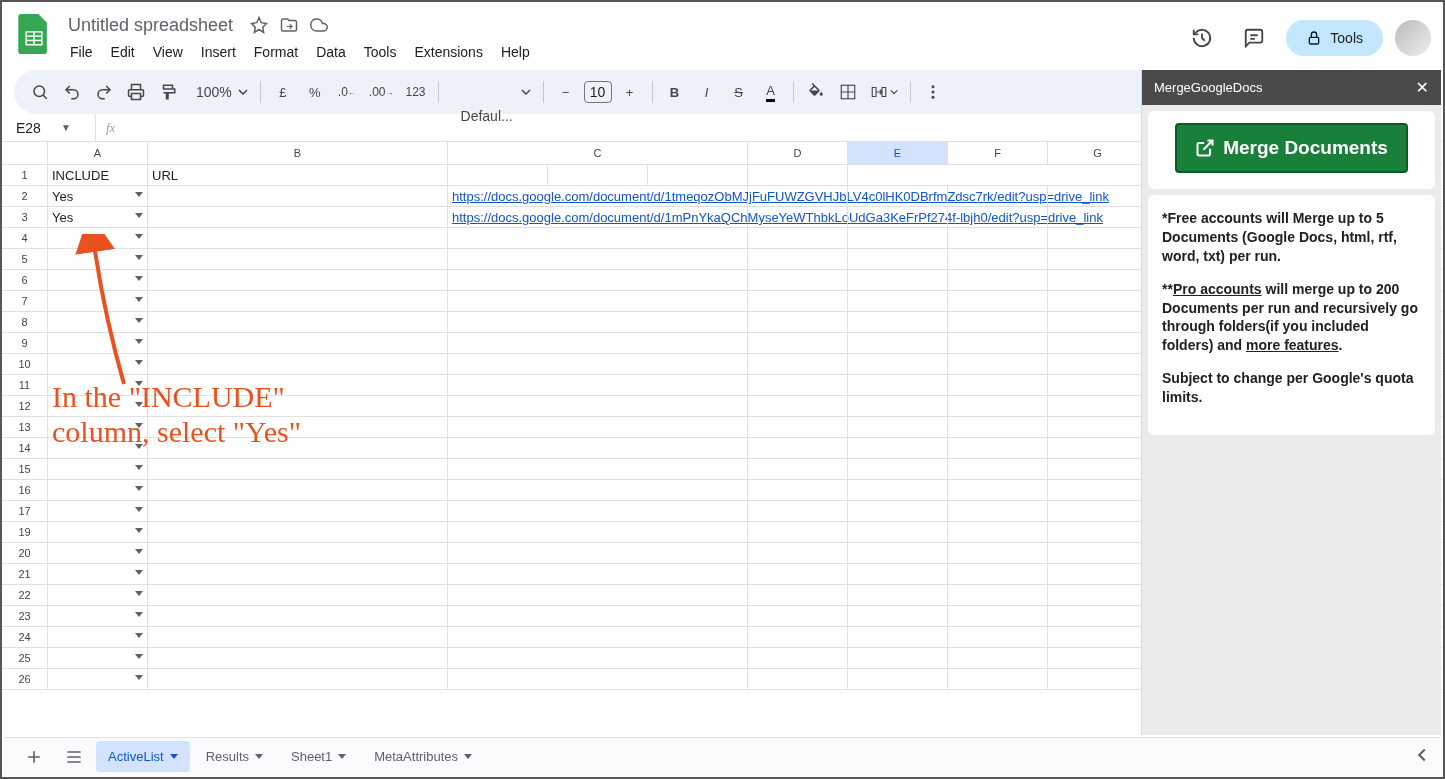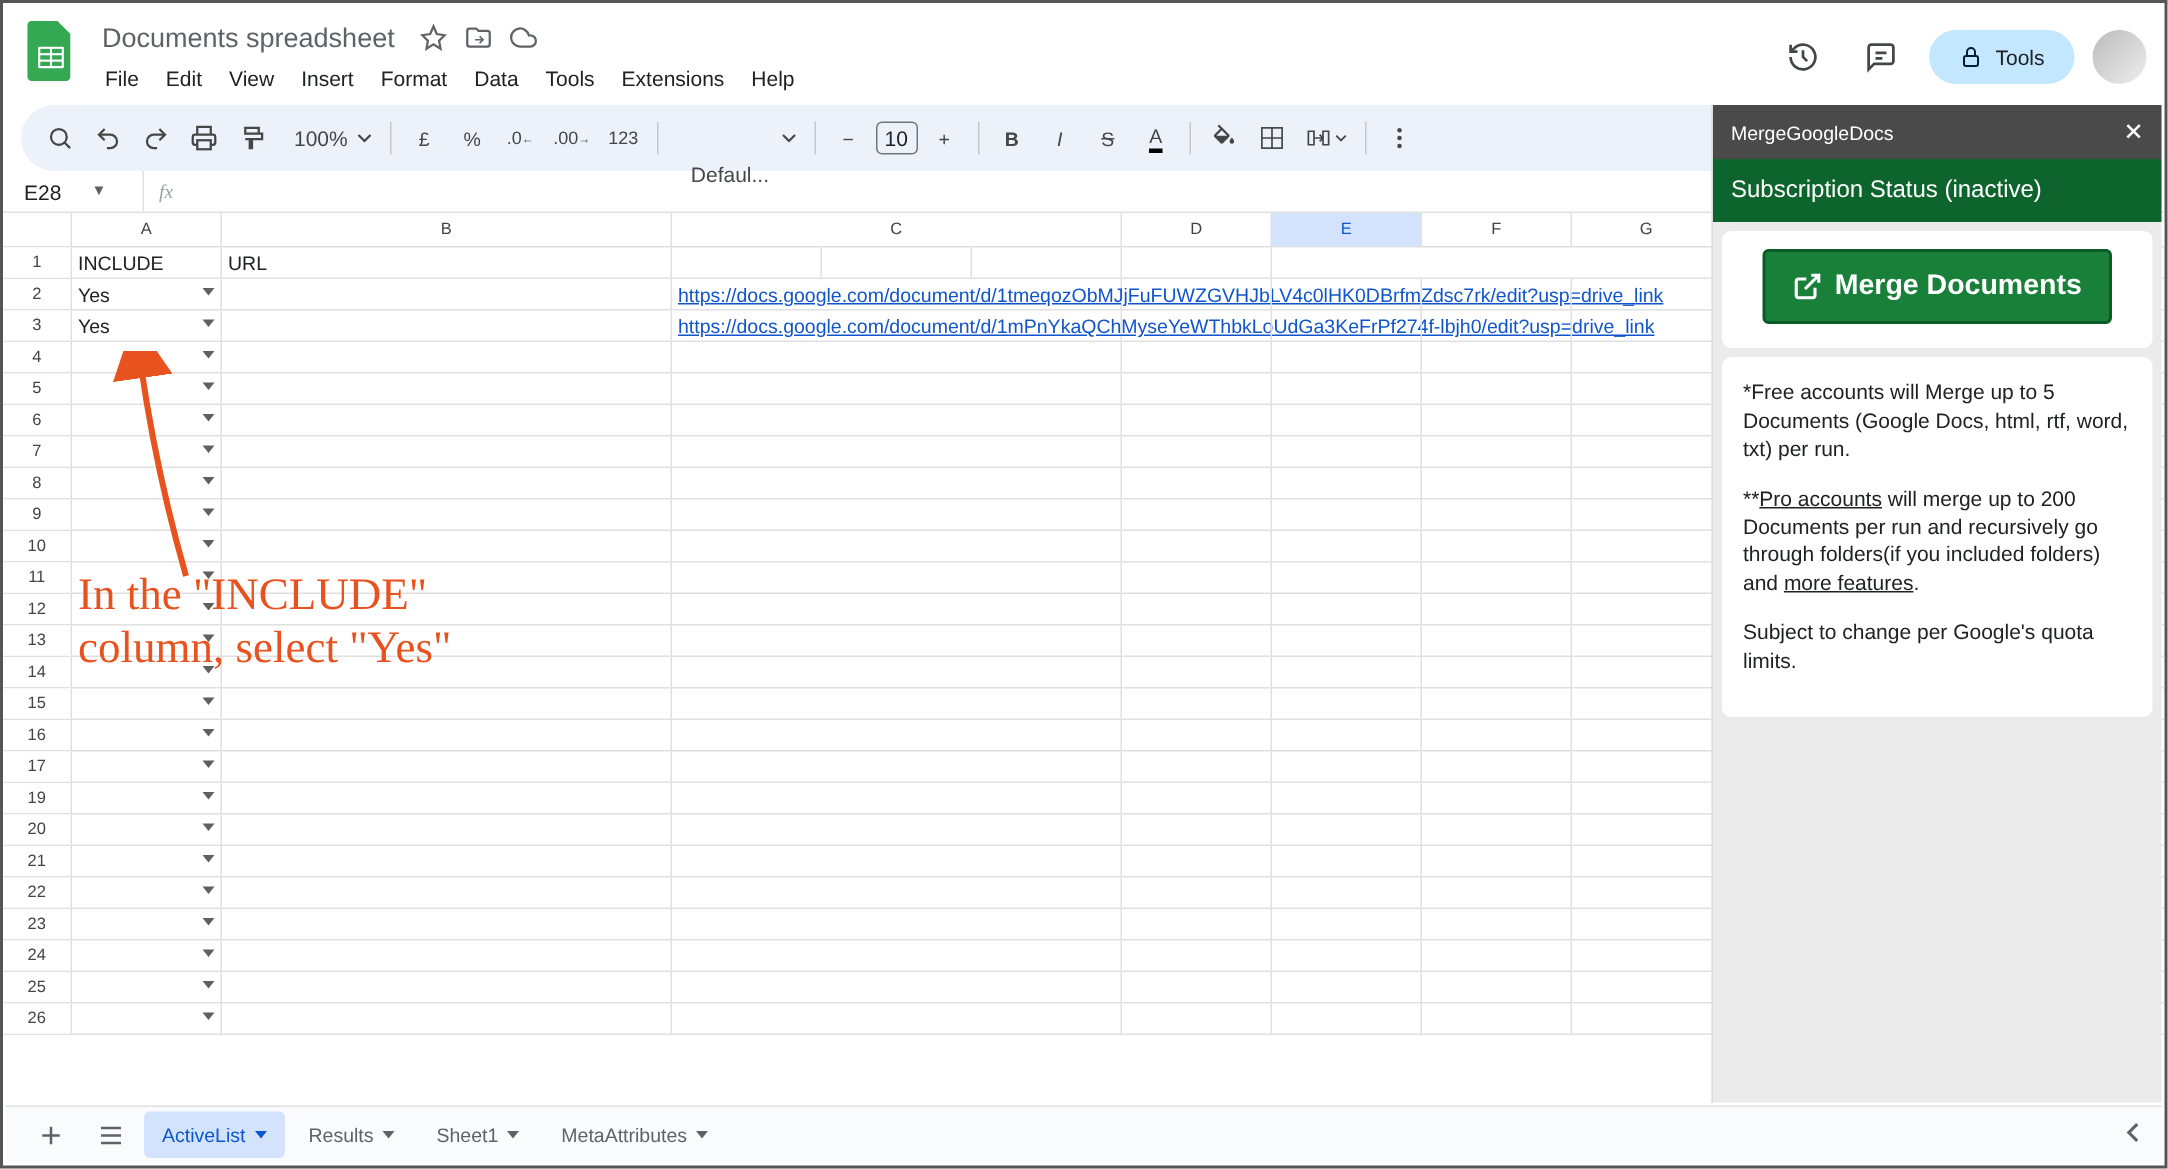--- a/index.html
+++ b/index.html
@@ -59,21 +59,21 @@
   
   
   .side-panel { position:absolute; right:2px; top:68px; width:300px; bottom:42px; background:#ebebeb; border-left:1px solid #dadce0;}
   .sp-title { background:#4a4a4a; color:#fff; padding:8px 12px; font-size:13px; font-weight:500; display:flex; justify-content:space-between; align-items:center;}
   .sp-close { color:#fff; cursor:pointer; font-size:16px;}
   .sp-status { background:#0d652d; color:#fff; padding:12px; font-size:16px;}
   .sp-body { background:#fff; margin:6px; border-radius:6px; padding:12px; font-size:14px;}
   .sp-output-row { font-weight:bold; border-bottom:1px solid #333; padding-bottom:4px; margin-bottom:12px; font-size:14px;}
   .sp-output-row a{ font-weight:normal; text-decoration:underline; color:#000;}
   .merge-btn { background:#188038; color:#fff; font-weight:bold; font-size:19px; padding:12px 18px; border-radius:4px; display:flex; align-items:center; gap:8px; border:2px solid #0a5c26; cursor:pointer; margin:0 auto 4px auto; width:fit-content;}
-  .sp-info { background:#fff; margin:6px; border-radius:6px; padding:14px; font-size:14px; line-height:1.35;}
+  .sp-info { background:#fff; margin:6px; border-radius:6px; padding:14px; font-size:14px; line-height:1.35;font-weight:bold;}
   .sp-info p { margin-bottom:14px;}
   .sp-info u { text-decoration: underline;}
   
   
   .annotation { position:absolute; left:50px; top:378px; color:#e8521e; font-family: 'Comic Sans MS', cursive; font-size:30px; line-height:1.15; pointer-events:none; font-weight:500;}
   .arrow-svg { position:absolute; left:72px; top:232px; pointer-events:none;}
 </style>
 </head>
 <body>
 
@@ -86,21 +86,21 @@
         <rect x="12" y="26" width="9" height="4" fill="#34a853"></rect>
         <rect x="23" y="26" width="9" height="4" fill="#34a853"></rect>
         <rect x="12" y="32" width="9" height="4" fill="#34a853"></rect>
         <rect x="23" y="32" width="9" height="4" fill="#34a853"></rect>
         <rect x="12" y="38" width="9" height="4" fill="#34a853"></rect>
         <rect x="23" y="38" width="9" height="4" fill="#34a853"></rect>
       </svg>
   </div>
   <div class="title-area">
     <div class="doc-title-row">
-      <span class="doc-title">Documents spreadsheet</span>
+      <span class="doc-title">Untitled spreadsheet</span>
       <span class="title-icon">
           <svg width="18" height="18" viewBox="0 0 24 24" fill="none" stroke="#5f6368" stroke-width="2">
             <path d="M12 2l2.9 6.9L22 10l-5 4.9 1.2 7.1L12 18l-6.2 4 1.2-7.1L2 10l7.1-1.1L12 2z"></path>
           </svg>
         </span>
       <span class="title-icon">
           <svg width="18" height="18" viewBox="0 0 24 24" fill="#5f6368">
             <path d="M10 4H4c-1.1 0-2 .9-2 2v12c0 1.1.9 2 2 2h16c1.1 0 2-.9 2-2V8c0-1.1-.9-2-2-2h-8l-2-2z" fill="none" stroke="#5f6368" stroke-width="2"></path>
             <path d="M12 10v6m-3-3h6" stroke="#5f6368" stroke-width="2" fill="none" opacity="0"></path>
             <path d="M13 11l3 3-3 3m3-3H9" stroke="#5f6368" stroke-width="1.5" fill="none"></path>
@@ -581,21 +581,20 @@
 <div class="annotation">
   <div>In the "INCLUDE"</div>
   <div>column, select "Yes"</div>
 </div>
 
 <div class="side-panel">
   <div class="sp-title">
     <span>MergeGoogleDocs</span>
     <span class="sp-close">✕</span>
   </div>
-  <div class="sp-status">Subscription Status (inactive)</div>
   <div class="sp-body">
     <div class="merge-btn">
       <svg width="20" height="20" viewBox="0 0 24 24" fill="none" stroke="#fff" stroke-width="2.5">
           <path d="M18 13v6a2 2 0 0 1-2 2H5a2 2 0 0 1-2-2V8a2 2 0 0 1 2-2h6"></path>
           <path d="M15 3h6v6"></path>
           <path d="M10 14L21 3"></path>
         </svg>
       <span>Merge Documents</span>
     </div>
   </div>

